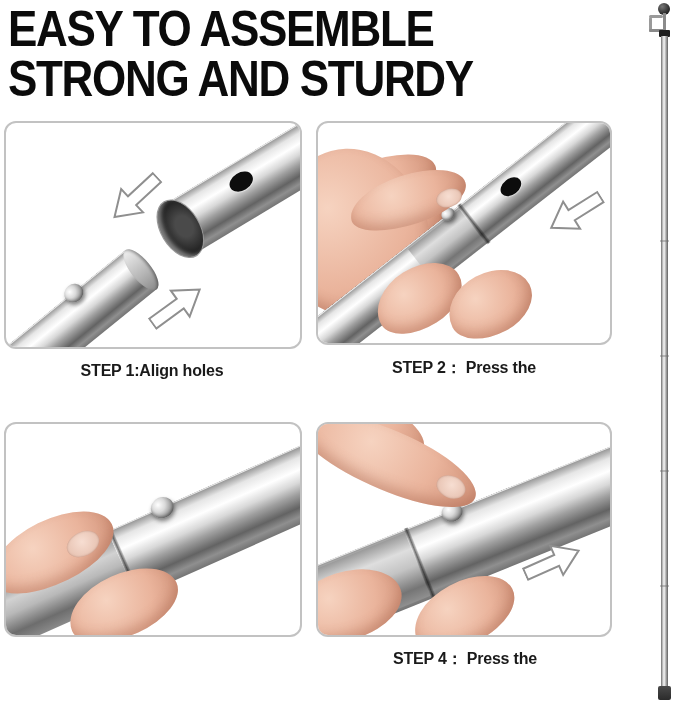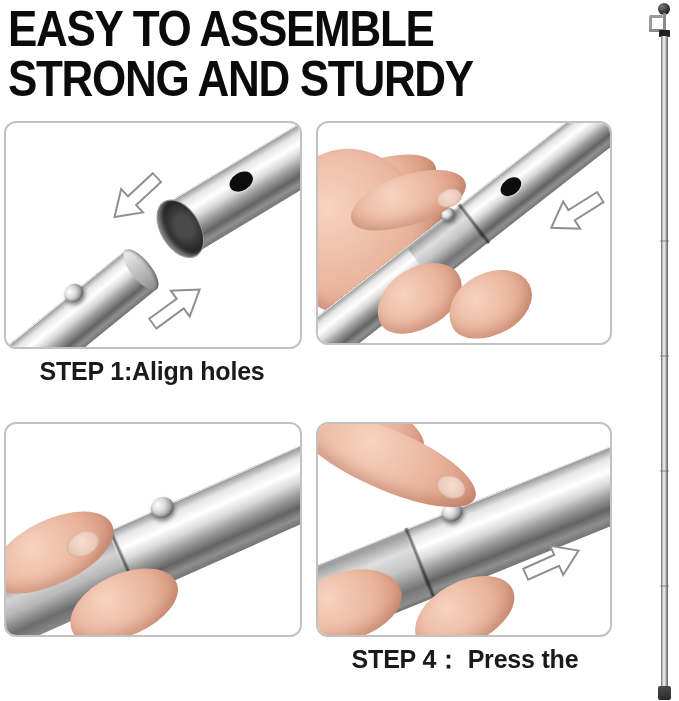--- a/index.html
+++ b/index.html
@@ -13,21 +13,21 @@
   .title.l2{top:55px;}
 
   
   .panel{position:absolute;background:#ffffff;border:2px solid #c2c2c2;border-radius:12px;overflow:hidden;}
   .p1{left:4px;top:121px;width:294px;height:224px;}
   .p2{left:316px;top:121px;width:292px;height:220px;}
   .p3{left:4px;top:422px;width:294px;height:211px;}
   .p4{left:316px;top:422px;width:292px;height:211px;}
 
   
-  .caption{position:absolute;text-align:center;color:#1a1a1a;font-weight:700;font-size:25px;
+  .caption{position:absolute;text-align:center;color:#1a1a1a;font-weight:700;font-size:16px;
            line-height:22px;letter-spacing:-0.2px;}
   .cap1{left:4px;width:296px;top:360px;}
   .cap2{left:318px;width:292px;top:357px;}
   .cap3{left:0px;width:304px;top:655px;}
   .cap4{left:316px;width:298px;top:648px;}
   .cap-line{display:block;}
 
   
   .pipe{position:absolute;
         background:linear-gradient(180deg,#909090 0%,#e6e6e6 14%,#ffffff 30%,#d8d8d8 46%,
@@ -121,20 +121,21 @@
 
     <div class="skin" style="left:30px;top:52px;width:120px;height:50px;transform:rotate(-18deg);z-index:3;"></div>
     <div class="nail" style="left:118px;top:66px;width:26px;height:18px;transform:rotate(-18deg);z-index:3;"></div>
     <div class="skin" style="left:55px;top:145px;width:92px;height:60px;transform:rotate(-32deg);z-index:3;"></div>
     <div class="skin" style="left:128px;top:150px;width:88px;height:62px;transform:rotate(-28deg);z-index:3;"></div>
     <svg class="arrow" style="left:226px;top:71px;transform:rotate(148deg);z-index:3;" viewBox="0 0 62 38">
       <polygon points="1,13 35,13 35,3 59,19 35,35 35,25 1,25" fill="#ffffff" stroke="#8f8f8f" stroke-width="2"></polygon>
     </svg>
   </div>
   <div class="caption cap2">
+    <span class="cap-line">STEP 2： Press the</span>
   </div>
 
   <div class="panel p3" aria-label="Joined steel pipe with spring button popped out through the hole, held by hand">
 
     <div class="pipe narrow" style="left:-94px;top:154px;width:220px;height:62px;transform:rotate(-24deg);z-index:1;"></div>
 
     <div class="pipe" style="left:105px;top:51px;width:262px;height:72px;transform:rotate(-24deg);z-index:2;">
       <div class="seam" style="left:0px;"></div>
       <div class="dome" style="left:48px;top:-10px;width:23px;height:21px;"></div>
     </div>

